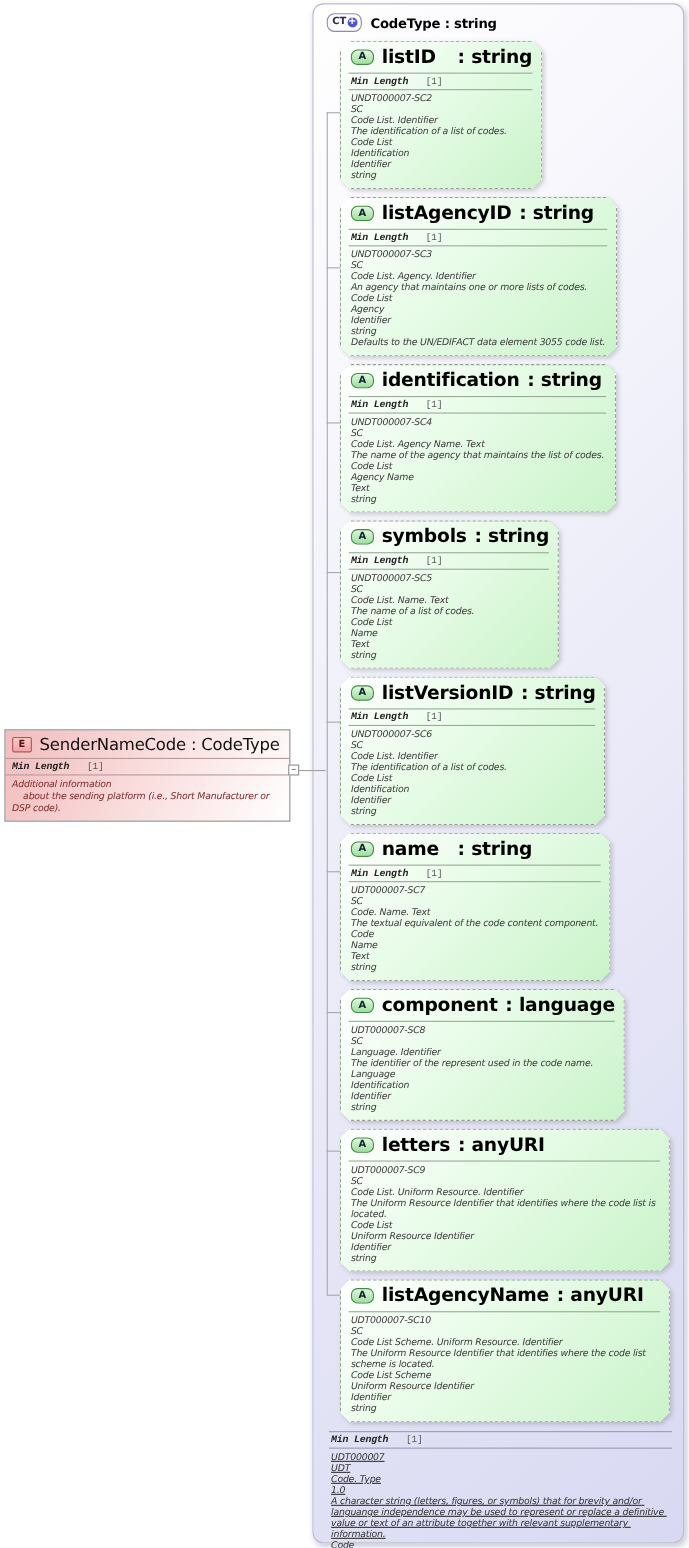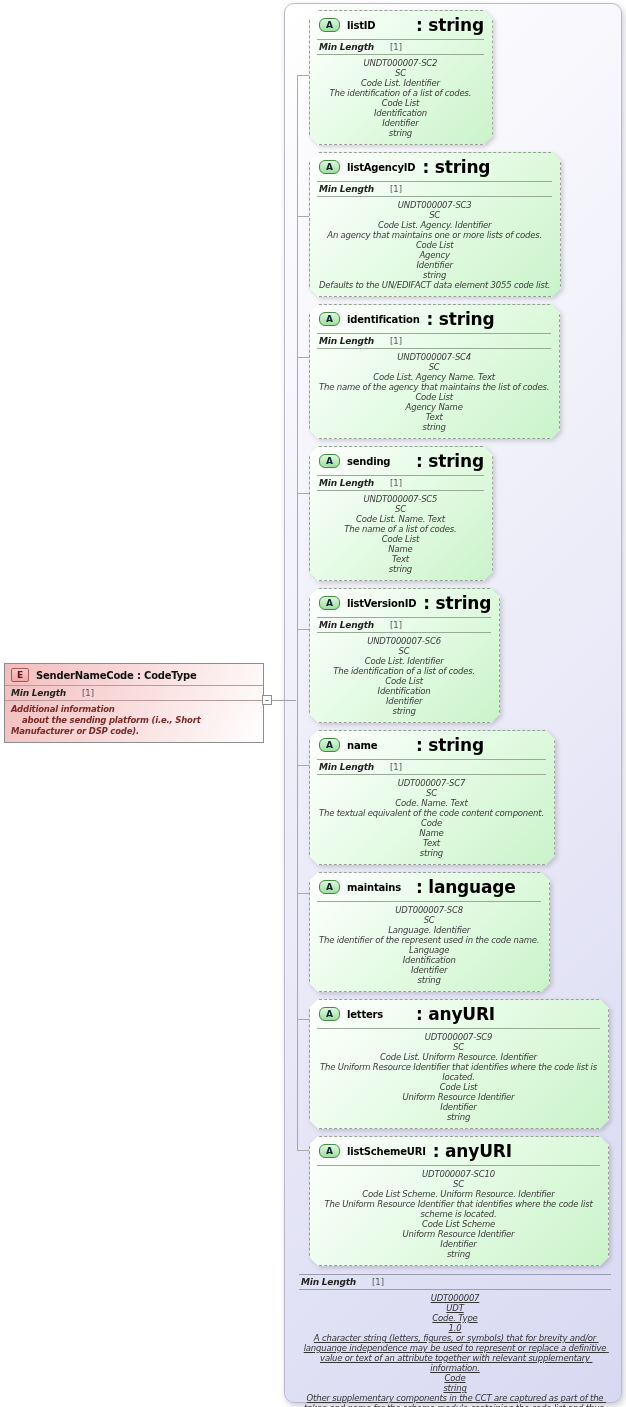--- a/index.html
+++ b/index.html
@@ -15,31 +15,32 @@
     background:linear-gradient(115deg,#f2bcbc 0%,#f9dada 45%,#ffffff 100%);
   }
   .element-header{display:flex;align-items:center;gap:7px;padding:4px 6px 3px 6px;
     border-bottom:1px solid #b89a9a;}
   .e-icon{
     width:16px;height:12px;flex:0 0 auto;display:flex;align-items:center;justify-content:center;
     border:1px solid #a85858;border-radius:2px;
     background:linear-gradient(#f9caca,#f0a6a6);
     font-size:9px;font-weight:bold;color:#5e1414;line-height:1;
   }
-  .element-title{font-weight:bold;font-size:10px;letter-spacing:-0.2px;color:#111;}
+  .element-title{font-weight:normal;font-size:15px;letter-spacing:-0.2px;color:#111;}
   .facet-row{
     display:flex;align-items:center;gap:16px;padding:2px 6px;
     font-size:9px;
+    font-family:Liberation Mono, monospace;
   }
   .facet-label{font-weight:bold;font-style:italic;letter-spacing:-0.2px;}
   .facet-card{font-size:8.5px;color:#555;}
   .element-box .facet-row{border-bottom:1px solid #b89a9a;}
   .element-desc{
     padding:3px 6px 5px 6px;font-size:8.5px;line-height:11px;font-style:italic;
-    color:#7c2a2a;white-space:pre-wrap;letter-spacing:-0.2px;font-weight:bold;
+    color:#7c2a2a;white-space:pre-wrap;letter-spacing:-0.2px;
   }
   
   .ct-box{
     position:absolute;left:284px;top:3px;width:338px;height:1400px;box-sizing:border-box;
     border:1px solid #b9b9cb;border-radius:10px;
     background:linear-gradient(135deg,#ffffff 0%,#f0f0fa 40%,#d8d8f2 100%);
     box-shadow:2px 3px 6px rgba(110,110,150,0.35);
     padding:6px 8px 8px 10px;
   }
   .ct-header{display:flex;align-items:center;gap:8px;margin:2px 0 8px 2px;}
@@ -70,26 +71,26 @@
   .attr-header{
     display:flex;align-items:center;gap:7px;padding:1px 0 4px 2px;
     border-bottom:1px solid #97ab97;
   }
   .a-icon{
     width:19px;height:12px;flex:0 0 auto;display:flex;align-items:center;justify-content:center;
     border:1px solid #418a41;border-radius:6px;
     background:linear-gradient(#dff7df,#9fdf9f);
     font-size:9px;font-weight:bold;color:#123;line-height:1;
   }
-  .attr-name{font-weight:bold;font-size:10px;min-width:62px;letter-spacing:-0.2px;color:#000;}
+  .attr-name{font-weight:bold;font-size:17px;min-width:62px;letter-spacing:-0.2px;color:#000;}
   .attr-type{font-weight:bold;font-size:17px;letter-spacing:-0.2px;color:#000;}
   .attr-box .facet-row{border-bottom:1px solid #97ab97;padding:2px 2px;}
   .lines{
     padding:3px 2px 0 2px;font-size:8.5px;line-height:10px;font-style:italic;
-    color:#3a3a3a;white-space:pre-wrap;letter-spacing:-0.2px;text-align:center;
+    color:#3a3a3a;white-space:pre-wrap;letter-spacing:-0.2px;
   }
   
   .ct-footer{margin:8px 2px 0 4px;}
   .ct-footer .facet-row{border-top:1px solid #9a9ab4;border-bottom:1px solid #9a9ab4;
     padding:2px 2px;}
   .ct-footer .lines{color:#333;text-decoration:underline;}
   
   .tree-line{position:absolute;background:#a8a8a8;}
   .collapse-box{
     position:absolute;left:262px;top:695px;width:10px;height:10px;box-sizing:border-box;
@@ -109,20 +110,27 @@
   </div>
   <div class="facet-row">
     <span class="facet-label">Min Length</span>
     <span class="facet-card">[1]</span>
   </div>
   <div class="element-desc">Additional information
     about the sending platform (i.e., Short Manufacturer or DSP code).</div>
 </div>
 
 <div class="ct-box">
+  <div class="ct-header">
+    <span class="ct-icon">
+      <span class="ct-icon-text">CT</span>
+      <span class="ct-icon-plus">+</span>
+    </span>
+    <span class="ct-title">CodeType : string</span>
+  </div>
 
   <div class="attrs">
   <div class="attr-wrap">
     <div class="attr-box">
       <div class="attr-header">
         <span class="a-icon">A</span>
         <span class="attr-name">listID</span>
         <span class="attr-type">: string</span>
       </div>
       <div class="facet-row">
@@ -182,21 +190,21 @@
 Agency Name
 Text
 string</div>
     </div>
   </div>
 
   <div class="attr-wrap">
     <div class="attr-box">
       <div class="attr-header">
         <span class="a-icon">A</span>
-        <span class="attr-name">sending</span>
+        <span class="attr-name">symbols</span>
         <span class="attr-type">: string</span>
       </div>
       <div class="facet-row">
         <span class="facet-label">Min Length</span>
         <span class="facet-card">[1]</span>
       </div>
       <div class="lines">UNDT000007-SC5
 SC
 Code List. Name. Text
 The name of a list of codes.
@@ -248,21 +256,21 @@
 Name
 Text
 string</div>
     </div>
   </div>
 
   <div class="attr-wrap">
     <div class="attr-box">
       <div class="attr-header">
         <span class="a-icon">A</span>
-        <span class="attr-name">maintains</span>
+        <span class="attr-name">component</span>
         <span class="attr-type">: language</span>
       </div>
 
       <div class="lines">UDT000007-SC8
 SC
 Language. Identifier
 The identifier of the represent used in the code name.
 Language
 Identification
 Identifier
@@ -286,21 +294,21 @@
 Uniform Resource Identifier
 Identifier
 string</div>
     </div>
   </div>
 
   <div class="attr-wrap">
     <div class="attr-box">
       <div class="attr-header">
         <span class="a-icon">A</span>
-        <span class="attr-name">listSchemeURI</span>
+        <span class="attr-name">listAgencyName</span>
         <span class="attr-type">: anyURI</span>
       </div>
 
       <div class="lines">UDT000007-SC10
 SC
 Code List Scheme. Uniform Resource. Identifier
 The Uniform Resource Identifier that identifies where the code list scheme is located.
 Code List Scheme
 Uniform Resource Identifier
 Identifier

